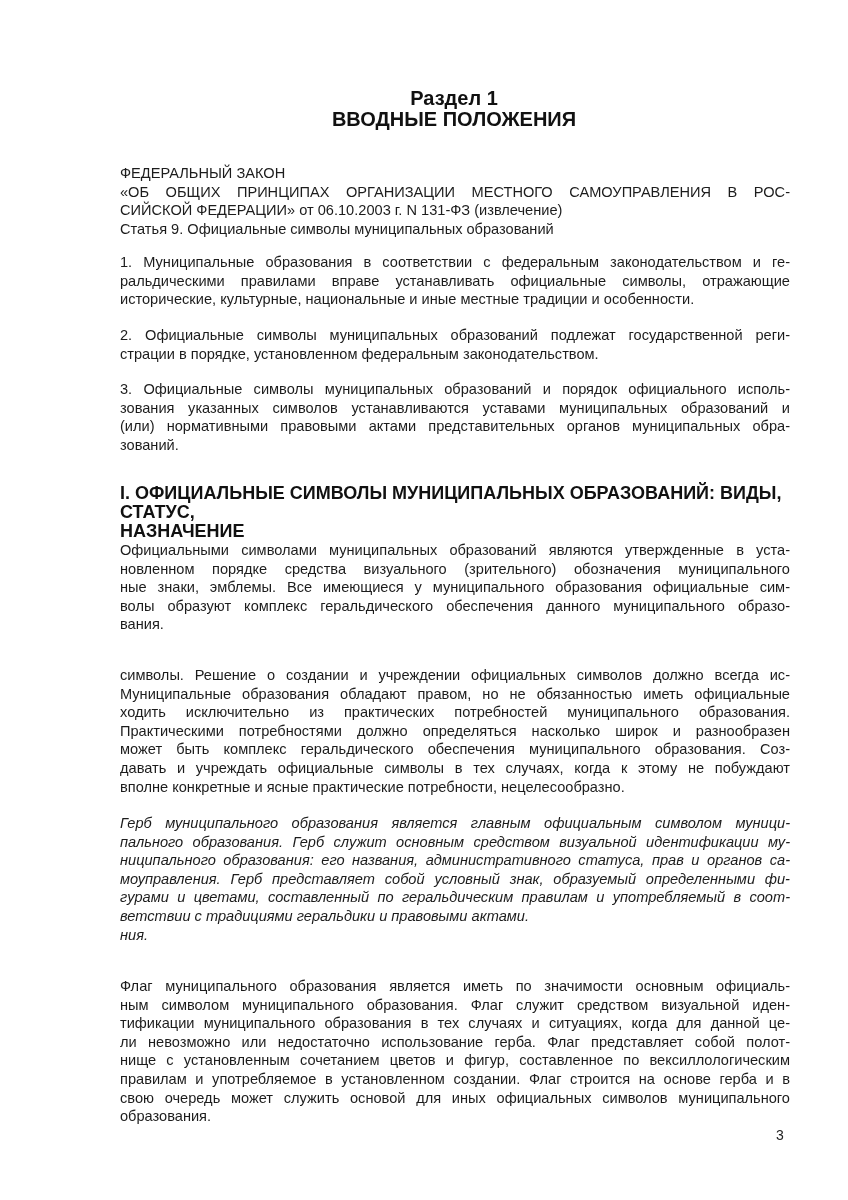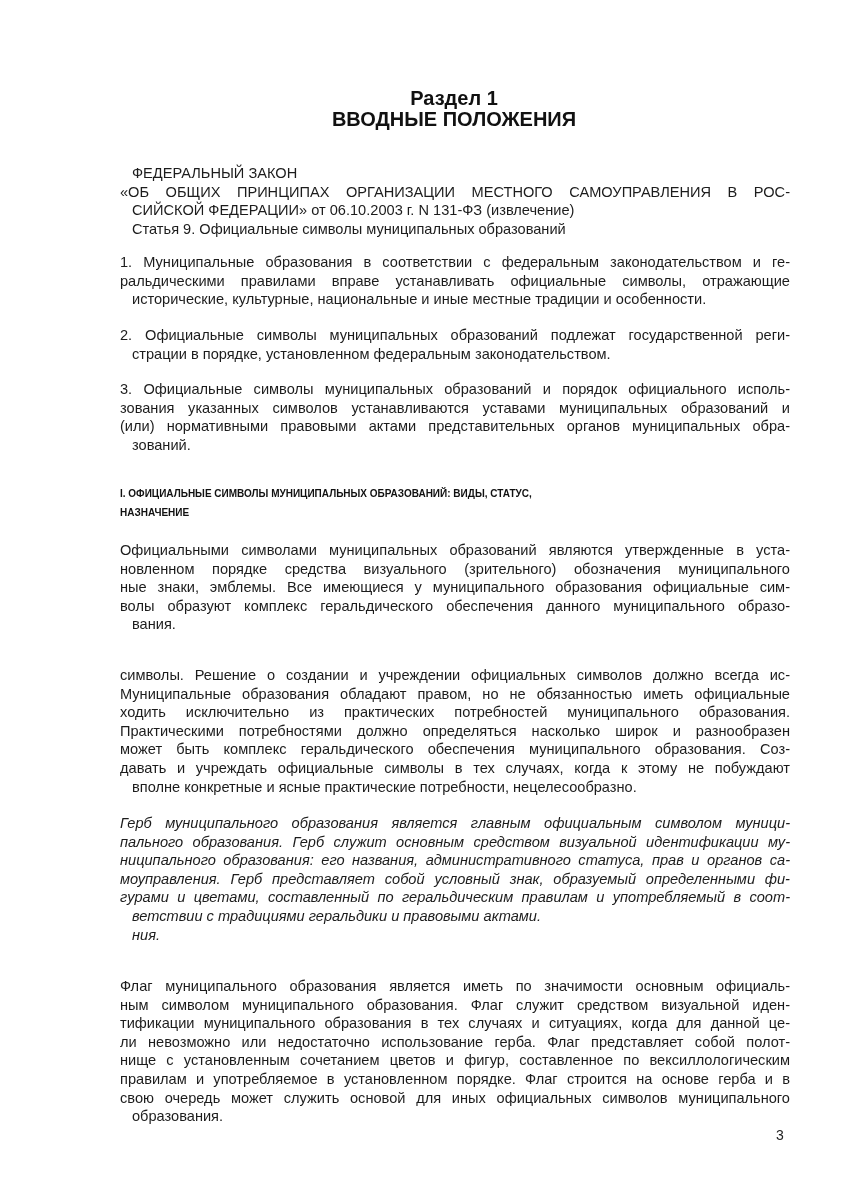--- a/index.html
+++ b/index.html
@@ -41,28 +41,27 @@
     }
     .line {
       display: block;
       white-space: nowrap;
       text-align: justify;
       text-align-last: justify;
       height: 18.6px;
     }
     .line.last {
       text-align-last: left;
-      margin-left: 12px;
     }
     .heading {
       position: absolute;
       left: 120px;
       width: 670px;
       font-weight: bold;
-      font-size: 10px;
+      font-size: 18px;
       line-height: 19px;
       color: #111;
     }
     .page-number {
       position: absolute;
       left: 776px;
       top: 1127px;
       font-size: 14px;
       color: #222;
     }
@@ -132,20 +131,20 @@
     <span class="line last">ветствии с традициями геральдики и правовыми актами.</span>
     <span class="line last">ния.</span>
   </div>
 
   <div class="block" style="top:977px;">
     <span class="line">Флаг муниципального образования является иметь по значимости основным официаль-</span>
     <span class="line">ным символом муниципального образования. Флаг служит средством визуальной иден-</span>
     <span class="line">тификации муниципального образования в тех случаях и ситуациях, когда для данной це-</span>
     <span class="line">ли невозможно или недостаточно использование герба. Флаг представляет собой полот-</span>
     <span class="line">нище с установленным сочетанием цветов и фигур, составленное по вексиллологическим</span>
-    <span class="line">правилам и употребляемое в установленном порядке. Флаг строится на основе герба и в</span>
+    <span class="line">правилам и употребляемое в установленном создании. Флаг строится на основе герба и в</span>
     <span class="line">свою очередь может служить основой для иных официальных символов муниципального</span>
     <span class="line last">образования.</span>
   </div>
 
   <div class="page-number">3</div>
 
 </div>
 
 </body></html>

